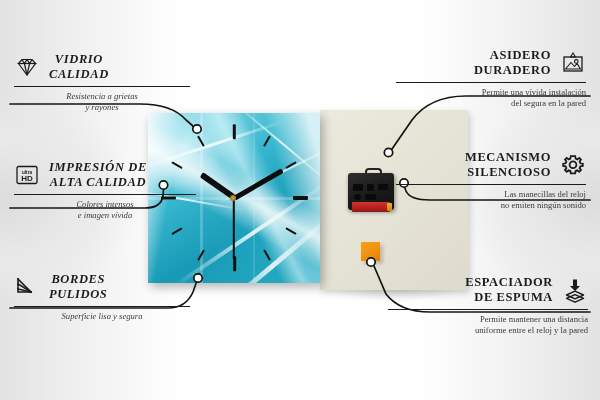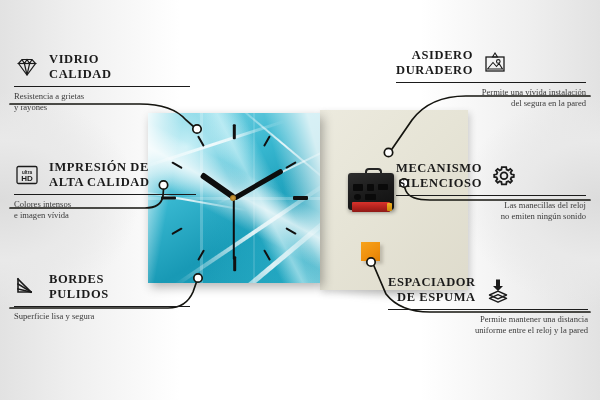--- a/index.html
+++ b/index.html
@@ -103,24 +103,24 @@
   .c-title{
     font-family:"Liberation Serif",serif;
     font-weight:700;font-size:12.5px;letter-spacing:.6px;color:#1b1b1b;
     line-height:1.22;white-space:nowrap;
   }
   .c-rule{height:1.4px;background:#1b1b1b;margin:3px 0 4px 0;}
   .c-desc{
     font-family:"Liberation Serif",serif;
     font-size:8.6px;color:#3a3a3a;line-height:1.3;white-space:nowrap;
   }
-  .left .c-title,.left .c-desc{text-align:left;}
+  .left .c-title,.left .c-desc{text-align:center;font-style:italic;}
   .right .c-title,.right .c-desc{text-align:right;}
   .c-head{display:flex;align-items:center;gap:9px;}
-  .right .c-head{}
+  .right .c-head{justify-content:flex-end;}
   .ico{flex:0 0 auto;width:26px;height:26px;display:block;}
   .ico svg{display:block;width:26px;height:26px;}
 
   svg.links{position:absolute;left:0;top:0;width:600px;height:400px;pointer-events:none;}
 </style>
 </head>
 <body>
 
 <div id="stage">
 
@@ -268,21 +268,21 @@
           <path d="M5.5 19 L11 12.5 L14.5 16.5 L17 13.5 L20.5 19 Z" fill="none" stroke="#1b1b1b" stroke-width="1.1"></path>
           <circle cx="16.3" cy="11.4" r="1.8" fill="none" stroke="#1b1b1b" stroke-width="1.1"></circle>
         </svg>
       </span>
     </div>
     <div class="c-rule"></div>
     <div class="c-desc">Permite una vívida instalación</div>
     <div class="c-desc">del segura en la pared</div>
   </div>
 
-  <div class="callout right" style="right:14px;top:161px;width:190px;">
+  <div class="callout right" style="right:14px;top:150px;width:190px;">
     <div class="c-head">
       <span>
         <div class="c-title">MECANISMO</div>
         <div class="c-title">SILENCIOSO</div>
       </span>
       <span class="ico">
         <svg viewBox="0 0 26 26">
           <g fill="none" stroke="#1b1b1b" stroke-width="1.8">
             <path d="M13 4.2 L15.2 4.2 L15.6 6.6 L17.4 7.4 L19.3 5.9 L21 7.6 L19.6 9.5 L20.4 11.3 L22.8 11.7 L22.8 13.9 L20.4 14.3 L19.6 16.1 L21 18 L19.3 19.7 L17.4 18.2 L15.6 19 L15.2 21.4 L13 21.4 L10.8 21.4 L10.4 19 L8.6 18.2 L6.7 19.7 L5 18 L6.4 16.1 L5.6 14.3 L3.2 13.9 L3.2 11.7 L5.6 11.3 L6.4 9.5 L5 7.6 L6.7 5.9 L8.6 7.4 L10.4 6.6 L10.8 4.2 Z"></path>
             <circle cx="13" cy="12.8" r="3.4"></circle>

